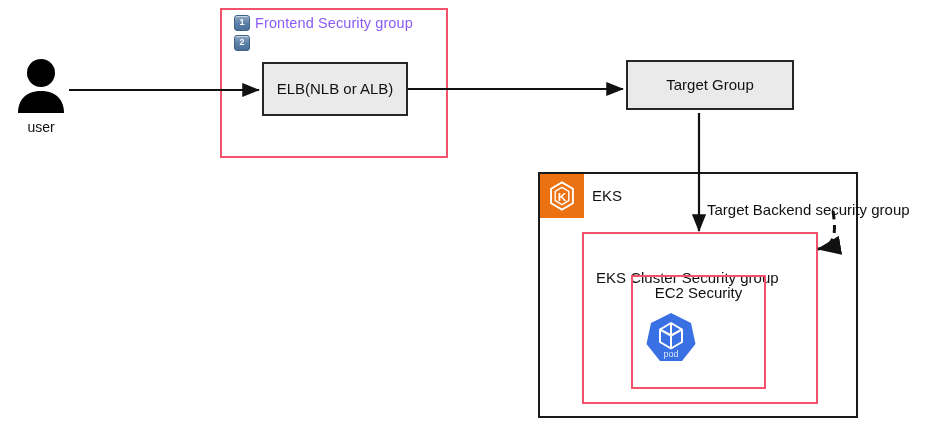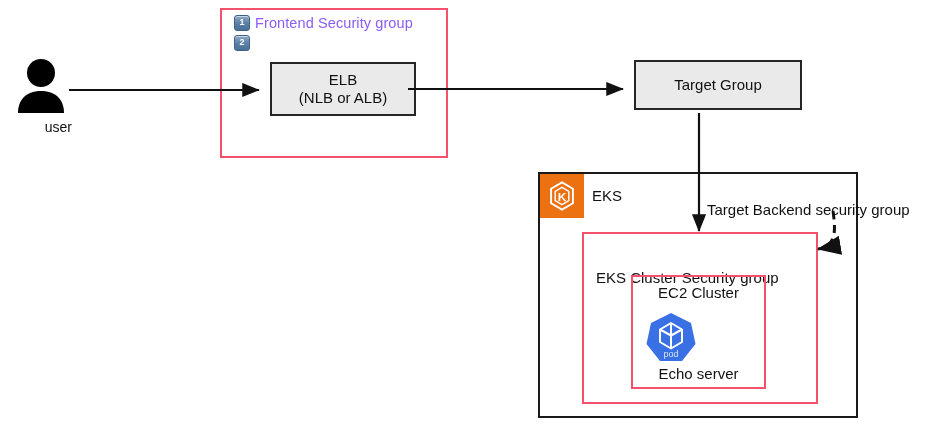--- a/index.html
+++ b/index.html
@@ -30,27 +30,26 @@
   .black-box {
     border: 2px solid #1a1a1a;
     background: transparent;
     box-sizing: border-box;
   }
   .gray-node {
     border: 2px solid #262626;
     background: #eaeaea;
     box-sizing: border-box;
     display: flex;
-    flex-direction: column;
+    flex-direction: row;
     align-items: center;
     justify-content: center;
     line-height: 1.18;
     font-size: 15px;
     color: #111111;
-    margin-left: 8px;
   }
 
   
   .legend-row {
     display: flex;
     align-items: center;
     gap: 5px;
     height: 20px;
     white-space: nowrap;
   }
@@ -77,21 +76,21 @@
   
   .plain-label {
     font-size: 15px;
     color: #111111;
     white-space: nowrap;
     line-height: 1;
   }
   .user-label {
     font-size: 14px;
     color: #111111;
-    text-align: right;
+    text-align: center;
     white-space: nowrap;
   }
 
   
   .eks-tile {
     width: 44px;
     height: 44px;
     background: #ec7211;
     display: flex;
     align-items: center;
@@ -149,36 +148,35 @@
       <path d="M22 12.5 L29.5 17 L29.5 27 L22 31.5 L14.5 27 L14.5 17 Z" fill="none" stroke="#ffffff" stroke-width="1.6"></path>
       <text x="22" y="27" font-family="Liberation Sans, sans-serif" font-size="13" font-weight="bold" fill="#ffffff" text-anchor="middle">K</text>
     </svg>
   </div>
   <div class="abs plain-label" style="left:592px; top:188px;">EKS</div>
 
   <div class="abs red-box" style="left:582px; top:232px; width:236px; height:172px;"></div>
   <div class="abs plain-label" style="left:596px; top:242px;margin-top:28px;">EKS Cluster Security group</div>
 
   <div class="abs red-box" style="left:631px; top:275px; width:135px; height:114px;"></div>
-  <div class="abs plain-label" style="left:641px; top:285px; width:115px; text-align:center;">EC2 Cluster</div>
+  <div class="abs plain-label" style="left:641px; top:285px; width:115px; text-align:center;">EC2 Security</div>
 
   <div class="abs" style="left:644px; top:311px; width:54px; height:54px;">
     <svg viewBox="0 0 54 54" width="54" height="54" aria-hidden="true">
       <path d="M27 2 L47 12 L51.5 33 L38 50 L16 50 L2.5 33 L7 12 Z" fill="#3970e4"></path>
       <g fill="none" stroke="#ffffff" stroke-width="2" stroke-linejoin="round">
         <path d="M27 12 L38 18.5 L38 31 L27 37.5 L16 31 L16 18.5 Z"></path>
         <path d="M27 12 L27 24.5 L38 18.5"></path>
         <path d="M27 24.5 L16 18.5"></path>
         <path d="M27 24.5 L27 37.5"></path>
       </g>
       <text x="27" y="46" font-family="Liberation Sans, sans-serif" font-size="9" fill="#dbe6fb" text-anchor="middle">pod</text>
     </svg>
   </div>
 
-  <div class="abs plain-label" style="left:641px; top:366px; width:115px; text-align:center;">Echo server</div>
 
   <div class="abs plain-label" style="left:707px; top:202px;">Target Backend security group</div>
 
   <svg id="edges" viewBox="0 0 941 428">
     <defs>
       <marker id="arrow" markerWidth="9" markerHeight="9" refX="7.6" refY="3.2" orient="auto" markerUnits="strokeWidth">
         <path d="M0,0 L8,3.2 L0,6.4 Z" fill="#111111"></path>
       </marker>
       <marker id="arrow-dash" markerWidth="9" markerHeight="9" refX="7.6" refY="3.2" orient="auto" markerUnits="strokeWidth">
         <path d="M0,0 L8,3.2 L0,6.4 Z" fill="#111111"></path>

